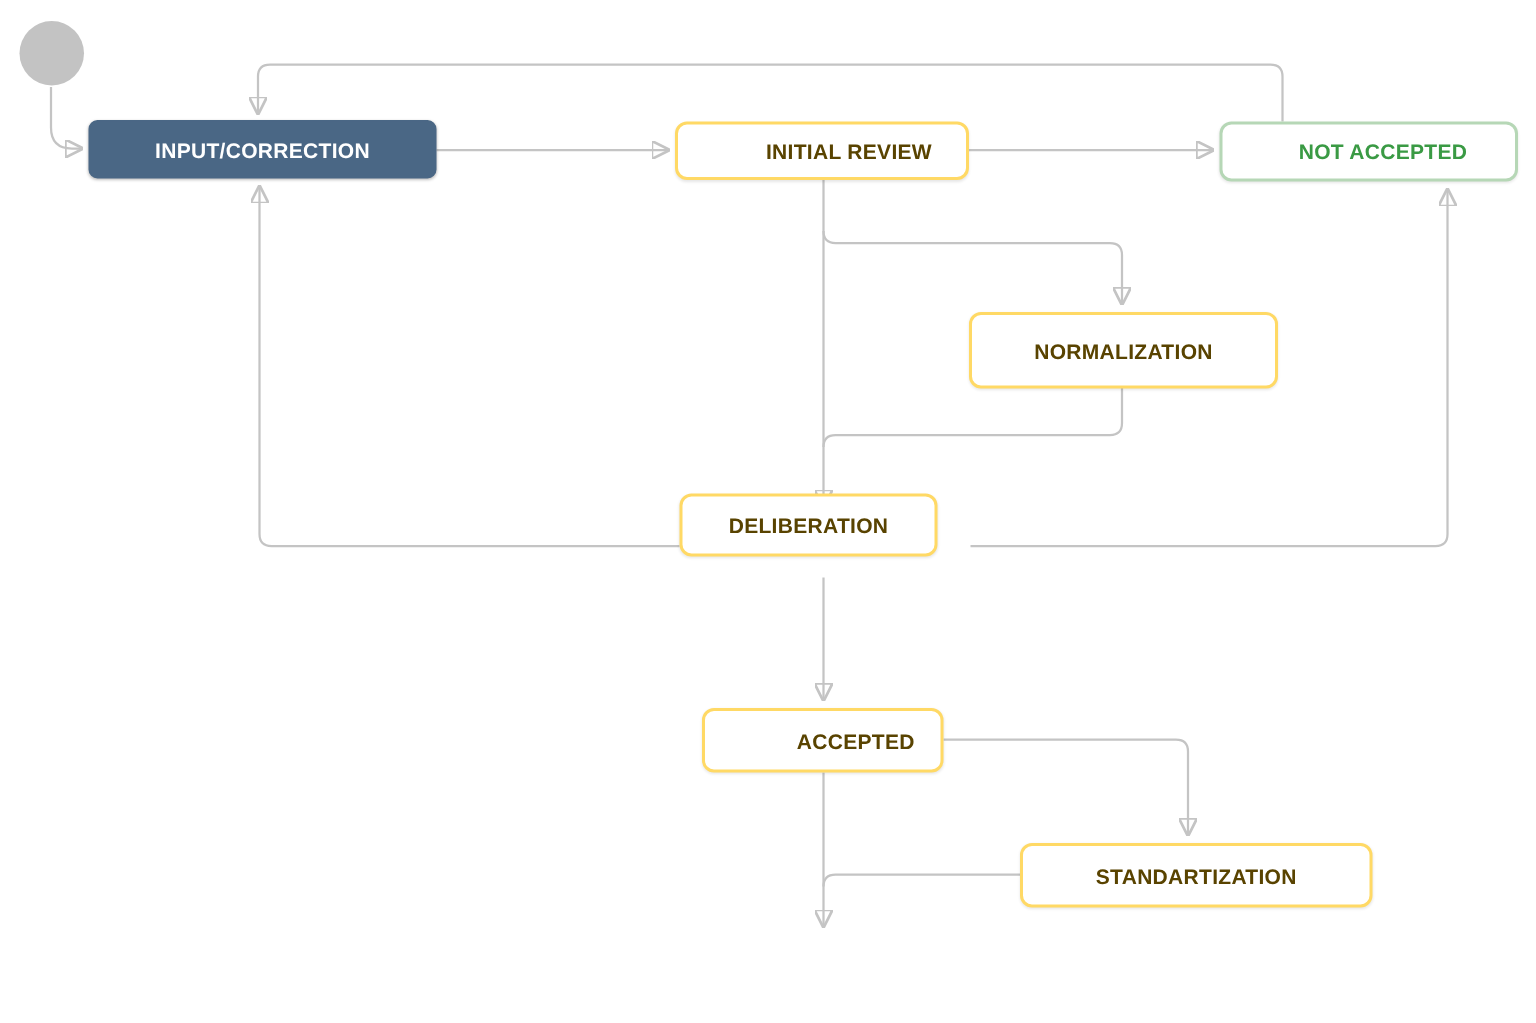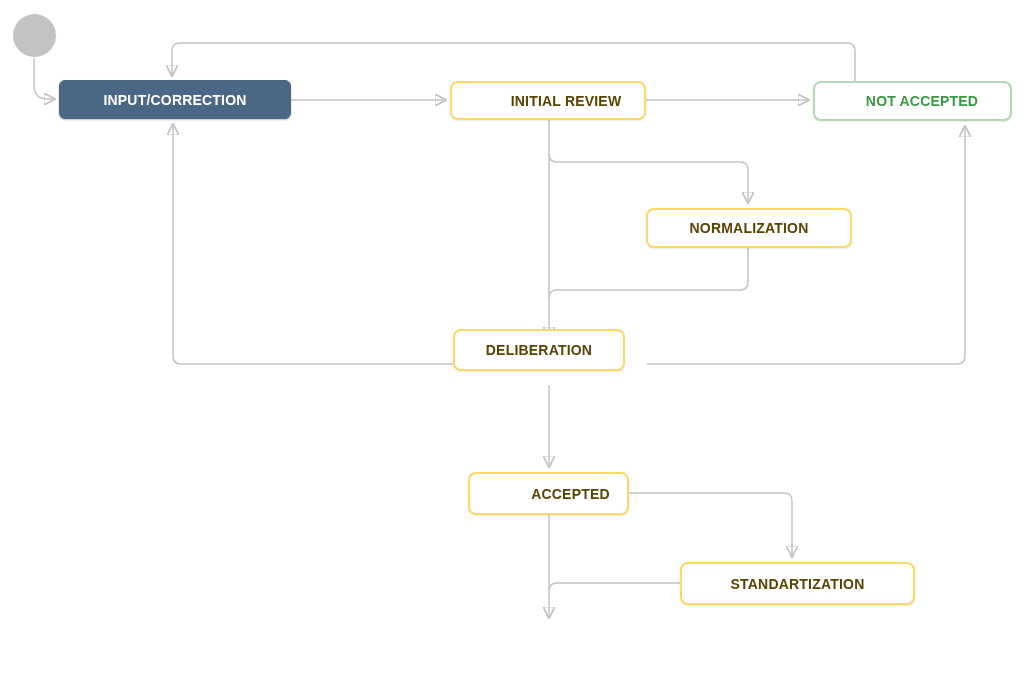--- a/index.html
+++ b/index.html
@@ -61,21 +61,21 @@
     color: var(--yellow-text, #594300);
   }
   .node.done {
     border: 2px solid var(--green-border, #b6d7b6);
     color: var(--green-text, #3a9a44);
   }
   
   #node-input-correction { left: 59px;  top: 80px;  width: 232px; height: 39px; }
   #node-initial-review   { left: 450px; top: 81px;  width: 196px; height: 39px; padding-left: 36px; }
   #node-not-accepted     { left: 813px; top: 81px;  width: 199px; height: 40px; padding-left: 19px; }
-  #node-normalization    { left: 646px; top: 208px; width: 206px; height: 40px; }
+  #node-normalization    { left: 646px; top: 208px; width: 206px; height: 51px; }
   #node-deliberation     { left: 453px; top: 329px; width: 172px; height: 42px; }
   #node-accepted         { left: 468px; top: 472px; width: 161px; height: 43px; padding-left: 44px; }
   #node-standartization  { left: 680px; top: 562px; width: 235px; height: 43px; }
   #node-finalized        { left: 470px; top: 623px; width: 157px; height: 41px; }
 </style>
 </head>
 <body>
 
 <div class="canvas">
 

